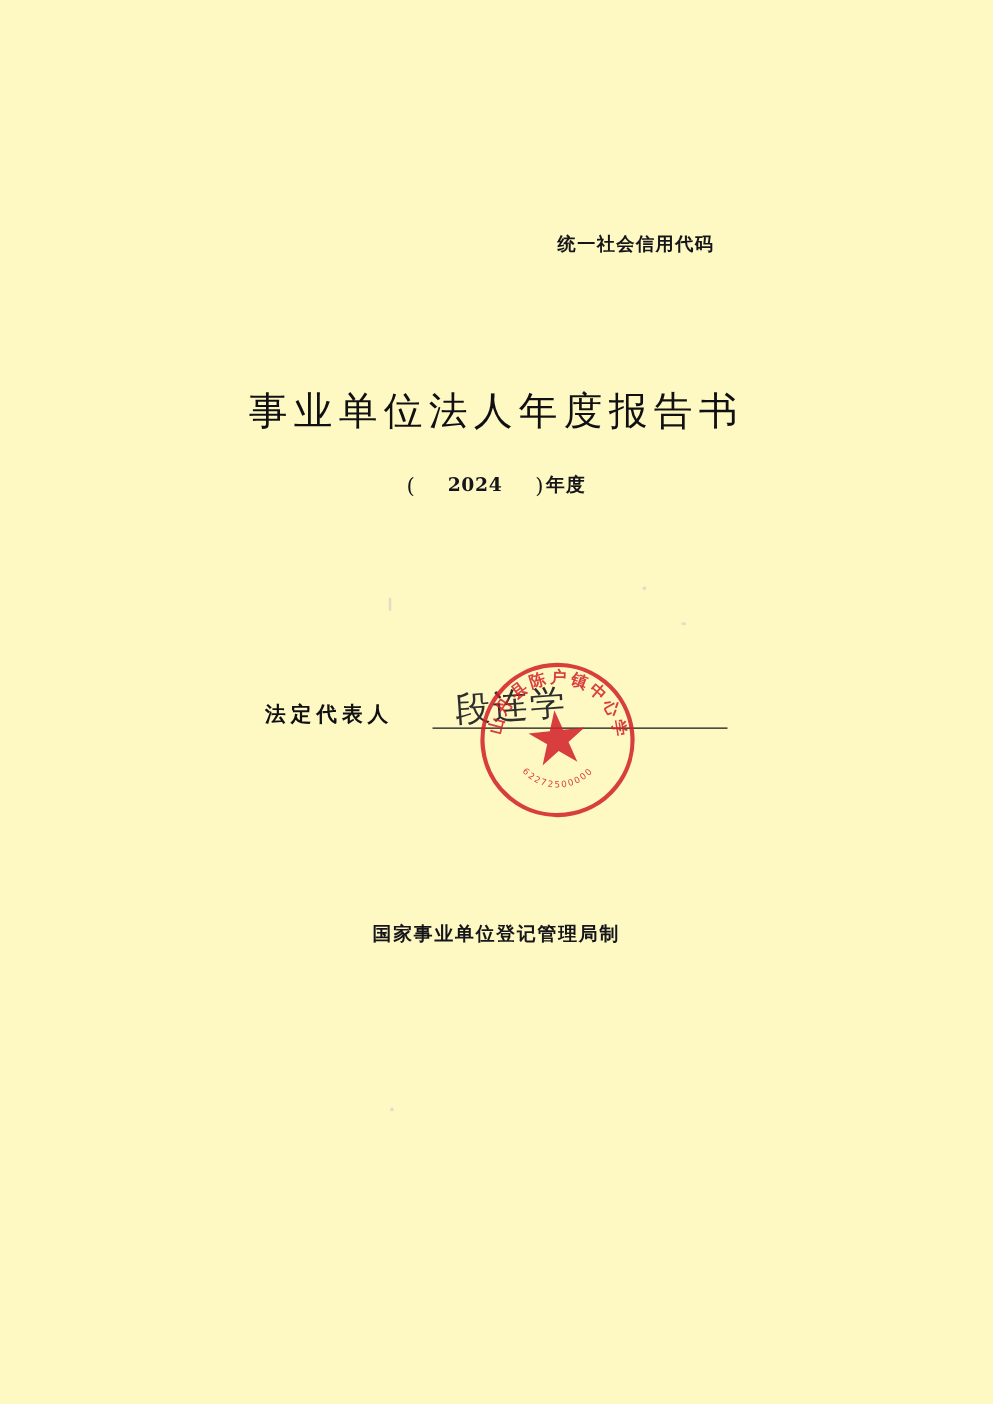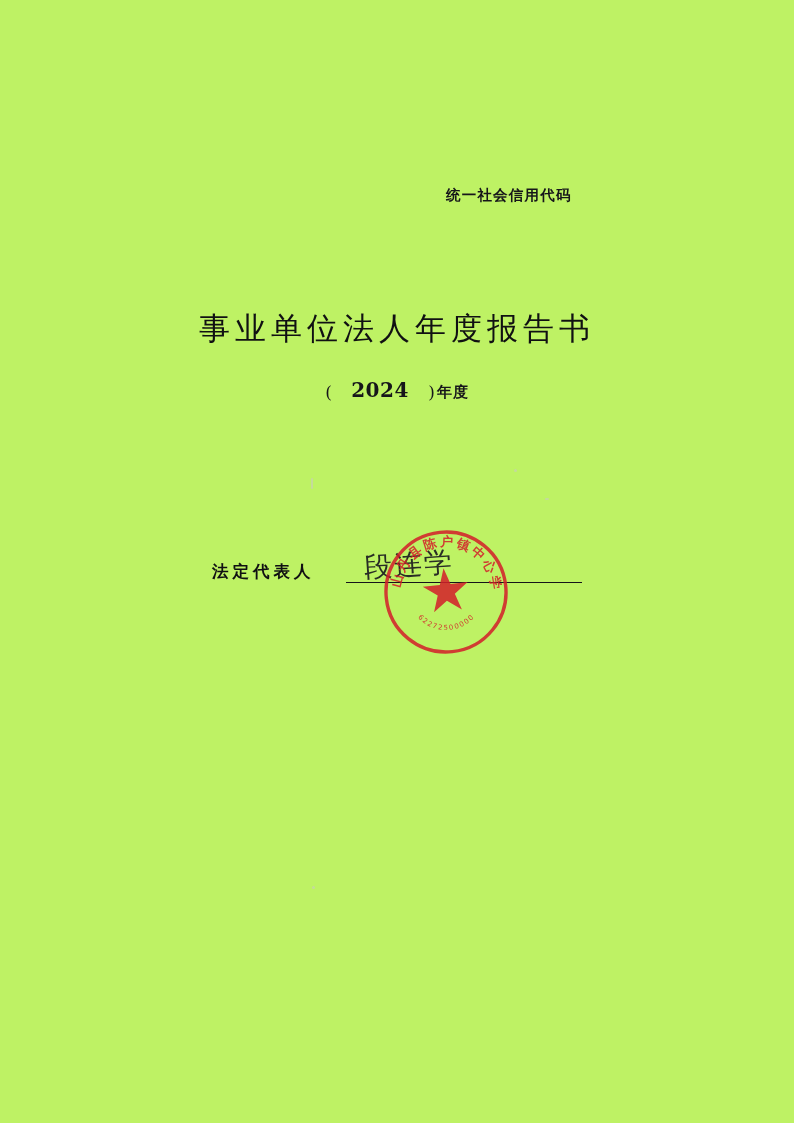--- a/index.html
+++ b/index.html
@@ -12,21 +12,21 @@
     height: 1123px;
     position: relative;
     font-family: "Liberation Serif", "DejaVu Serif", serif;
     color: #1a1a1a;
     overflow: hidden;
   }
 
   .page {
     position: absolute;
     inset: 0;
-    background: #bef264;
+    background: #fef9c3;
   }
 
   
   .credit-block {
     position: absolute;
     top: 186px;
     left: 446px;
     width: 240px;
     text-align: left;
   }
@@ -76,21 +76,21 @@
     display: inline-block;
     font-weight: normal;
     font-size: 17px;
     position: relative;
     top: 1px;
   }
   .year-line .year-value {
     display: inline-block;
     min-width: 86px;
     text-align: center;
-    font-size: 20px;
+    font-size: 15px;
     letter-spacing: 0.5px;
   }
   .year-line .year-suffix {
     letter-spacing: 1px;
     margin-left: 2px;
   }
 
   
   .speck {
     position: absolute;
@@ -227,14 +227,15 @@
       </g>
       <text font-family="'DejaVu Serif', serif" font-size="13" font-weight="bold" fill="#d3202a" letter-spacing="2.6">
         <textPath href="#sealArc" startOffset="6%">山丹县陈户镇中心学校</textPath>
       </text>
       <text font-family="'DejaVu Sans', sans-serif" font-size="7" fill="#d3202a" letter-spacing="1.4">
         <textPath href="#sealArcBottom" startOffset="20%">62272500000</textPath>
       </text>
     </svg>
   </div>
 
+  <div class="footer-maker">国家事业单位登记管理局制</div>
 
 </div>
 
 </body></html>

